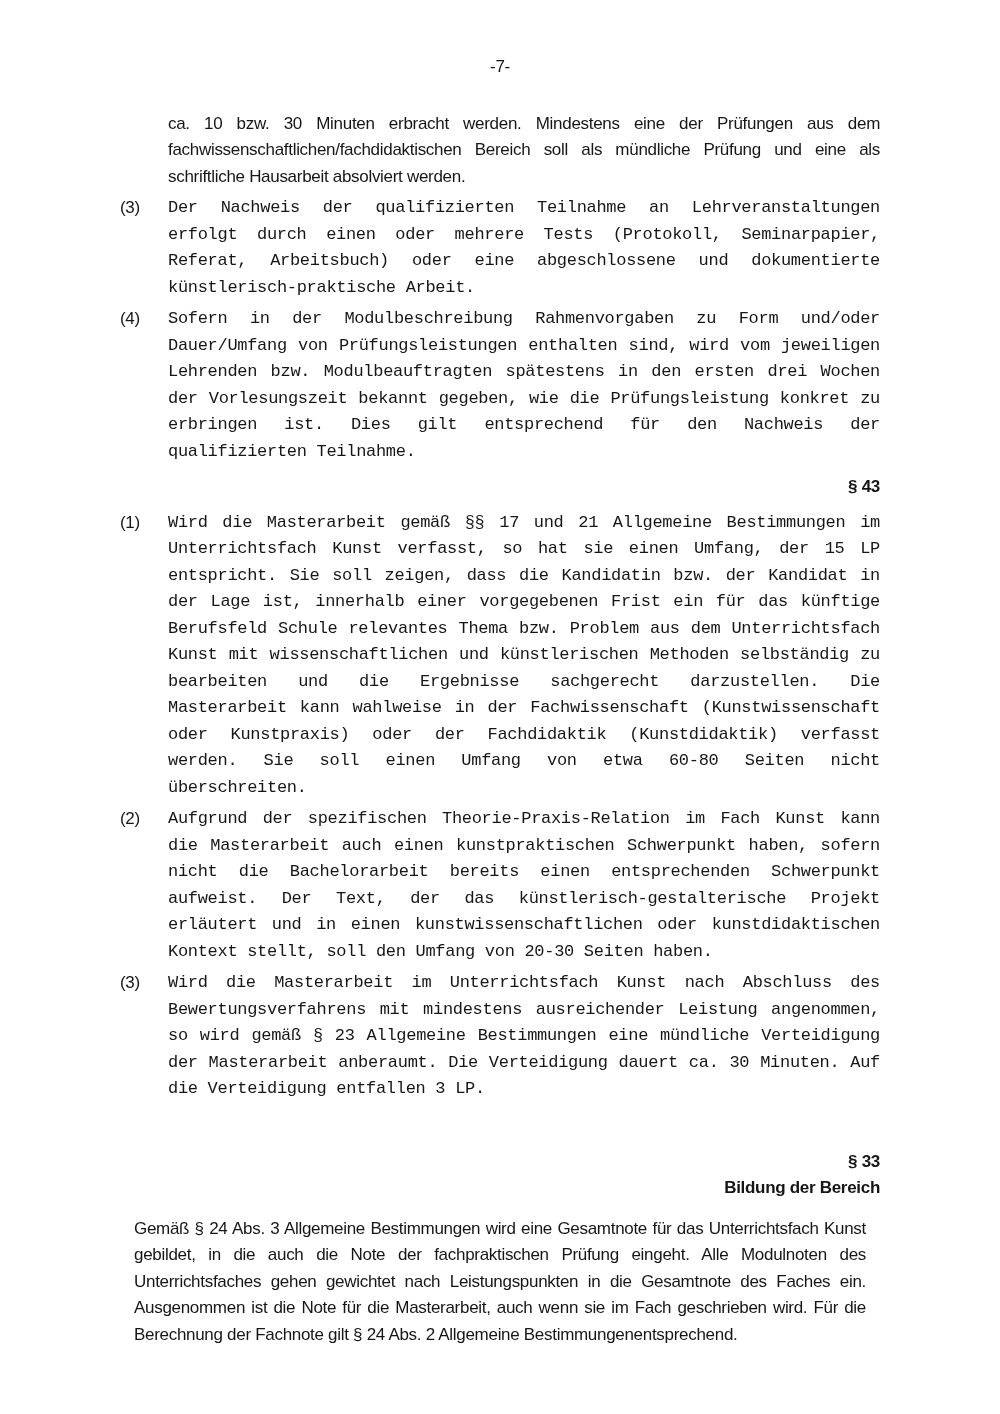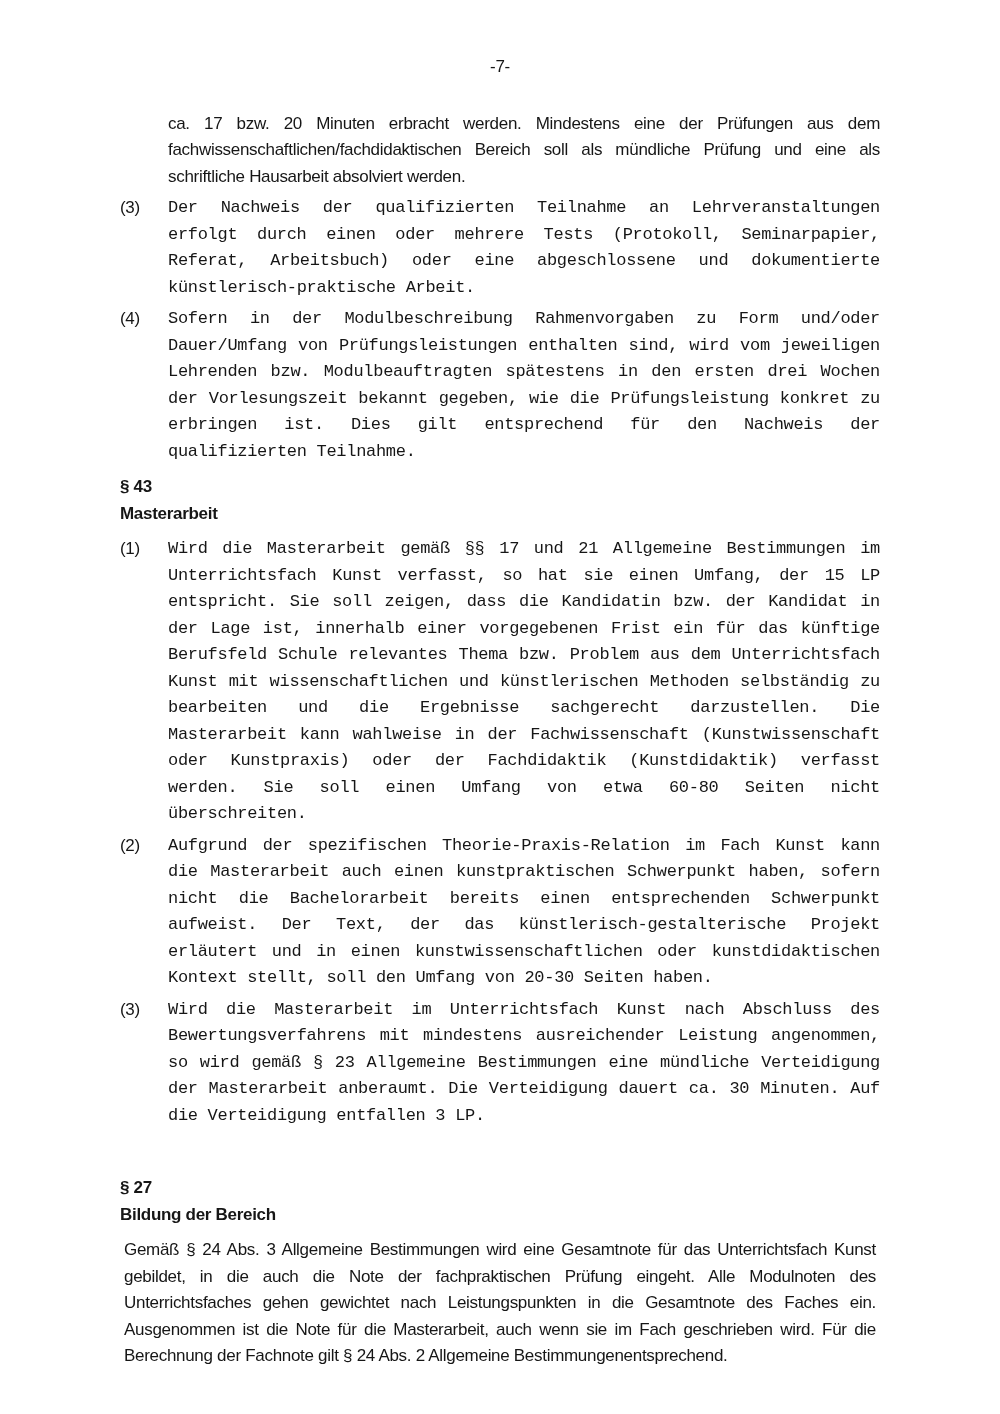--- a/index.html
+++ b/index.html
@@ -39,73 +39,72 @@
     width: 48px;
   }
   .numbered .body {
     flex: 1;
     text-align: justify;
     hyphens: auto;
     font-family: Liberation Mono, monospace;
     -webkit-hyphens: auto;
   }
   .section-heading {
-    text-align: left;
+    text-align: right;
     font-weight: bold;
     margin: 9px 0 9px 0;
   }
   .section-heading.spaced {
     margin-top: 46px;
   }
   .plain-para {
-    margin: 4px;
+    margin: 14px;
     text-align: justify;
     hyphens: auto;
     -webkit-hyphens: auto;
   }
 </style>
 </head>
 <body>
 
 <div class="page">
 
   <div class="page-number">-7-</div>
 
-  <p class="cont-para">ca. 17 bzw. 20 Minuten erbracht werden. Mindestens eine der Prüfungen aus dem fachwissenschaftlichen/fachdidaktischen Bereich soll als mündliche Prüfung und eine als schriftliche Hausarbeit absolviert werden.</p>
+  <p class="cont-para">ca. 10 bzw. 30 Minuten erbracht werden. Mindestens eine der Prüfungen aus dem fachwissenschaftlichen/fachdidaktischen Bereich soll als mündliche Prüfung und eine als schriftliche Hausarbeit absolviert werden.</p>
 
   <div class="numbered">
     <span class="num">(3)</span>
     <span class="body">Der Nachweis der qualifizierten Teilnahme an Lehrveranstaltungen erfolgt durch einen oder mehrere Tests (Protokoll, Seminarpapier, Referat, Arbeitsbuch) oder eine abgeschlossene und dokumentierte künstlerisch-praktische Arbeit.</span>
   </div>
 
   <div class="numbered">
     <span class="num">(4)</span>
     <span class="body">Sofern in der Modulbeschreibung Rahmenvorgaben zu Form und/oder Dauer/Umfang von Prüfungsleistungen enthalten sind, wird vom jeweiligen Lehrenden bzw. Modulbeauftragten spätestens in den ersten drei Wochen der Vorlesungszeit bekannt gegeben, wie die Prüfungsleistung konkret zu erbringen ist. Dies gilt entsprechend für den Nachweis der qualifizierten Teilnahme.</span>
   </div>
 
   <div class="section-heading">
     <div>§ 43</div>
-    <div>Masterarbeit</div>
   </div>
 
   <div class="numbered">
     <span class="num">(1)</span>
     <span class="body">Wird die Masterarbeit gemäß §§ 17 und 21 Allgemeine Bestimmungen im Unterrichtsfach Kunst verfasst, so hat sie einen Umfang, der 15 LP entspricht. Sie soll zeigen, dass die Kandidatin bzw. der Kandidat in der Lage ist, innerhalb einer vorgegebenen Frist ein für das künftige Berufsfeld Schule relevantes Thema bzw. Problem aus dem Unterrichtsfach Kunst mit wissenschaftlichen und künstlerischen Methoden selbständig zu bearbeiten und die Ergebnisse sachgerecht darzustellen. Die Masterarbeit kann wahlweise in der Fachwissenschaft (Kunstwissenschaft oder Kunstpraxis) oder der Fachdidaktik (Kunstdidaktik) verfasst werden. Sie soll einen Umfang von etwa 60-80 Seiten nicht überschreiten.</span>
   </div>
 
   <div class="numbered">
     <span class="num">(2)</span>
     <span class="body">Aufgrund der spezifischen Theorie-Praxis-Relation im Fach Kunst kann die Masterarbeit auch einen kunstpraktischen Schwerpunkt haben, sofern nicht die Bachelorarbeit bereits einen entsprechenden Schwerpunkt aufweist. Der Text, der das künstlerisch-gestalterische Projekt erläutert und in einen kunstwissenschaftlichen oder kunstdidaktischen Kontext stellt, soll den Umfang von 20-30 Seiten haben.</span>
   </div>
 
   <div class="numbered">
     <span class="num">(3)</span>
     <span class="body">Wird die Masterarbeit im Unterrichtsfach Kunst nach Abschluss des Bewertungsverfahrens mit mindestens ausreichender Leistung angenommen, so wird gemäß § 23 Allgemeine Bestimmungen eine mündliche Verteidigung der Masterarbeit anberaumt. Die Verteidigung dauert ca. 30 Minuten. Auf die Verteidigung entfallen 3 LP.</span>
   </div>
 
   <div class="section-heading spaced">
-    <div>§ 27</div>
+    <div>§ 33</div>
     <div>Bildung der Bereich</div>
   </div>
 
   <p class="plain-para">Gemäß § 24 Abs. 3 Allgemeine Bestimmungen wird eine Gesamtnote für das Unterrichtsfach Kunst gebildet, in die auch die Note der fachpraktischen Prüfung eingeht. Alle Modulnoten des Unterrichtsfaches gehen gewichtet nach Leistungspunkten in die Gesamtnote des Faches ein. Ausgenommen ist die Note für die Masterarbeit, auch wenn sie im Fach geschrieben wird. Für die Berechnung der Fachnote gilt § 24 Abs. 2 Allgemeine Bestimmungenentsprechend.</p>
 
 </div>
 
 </body></html>

